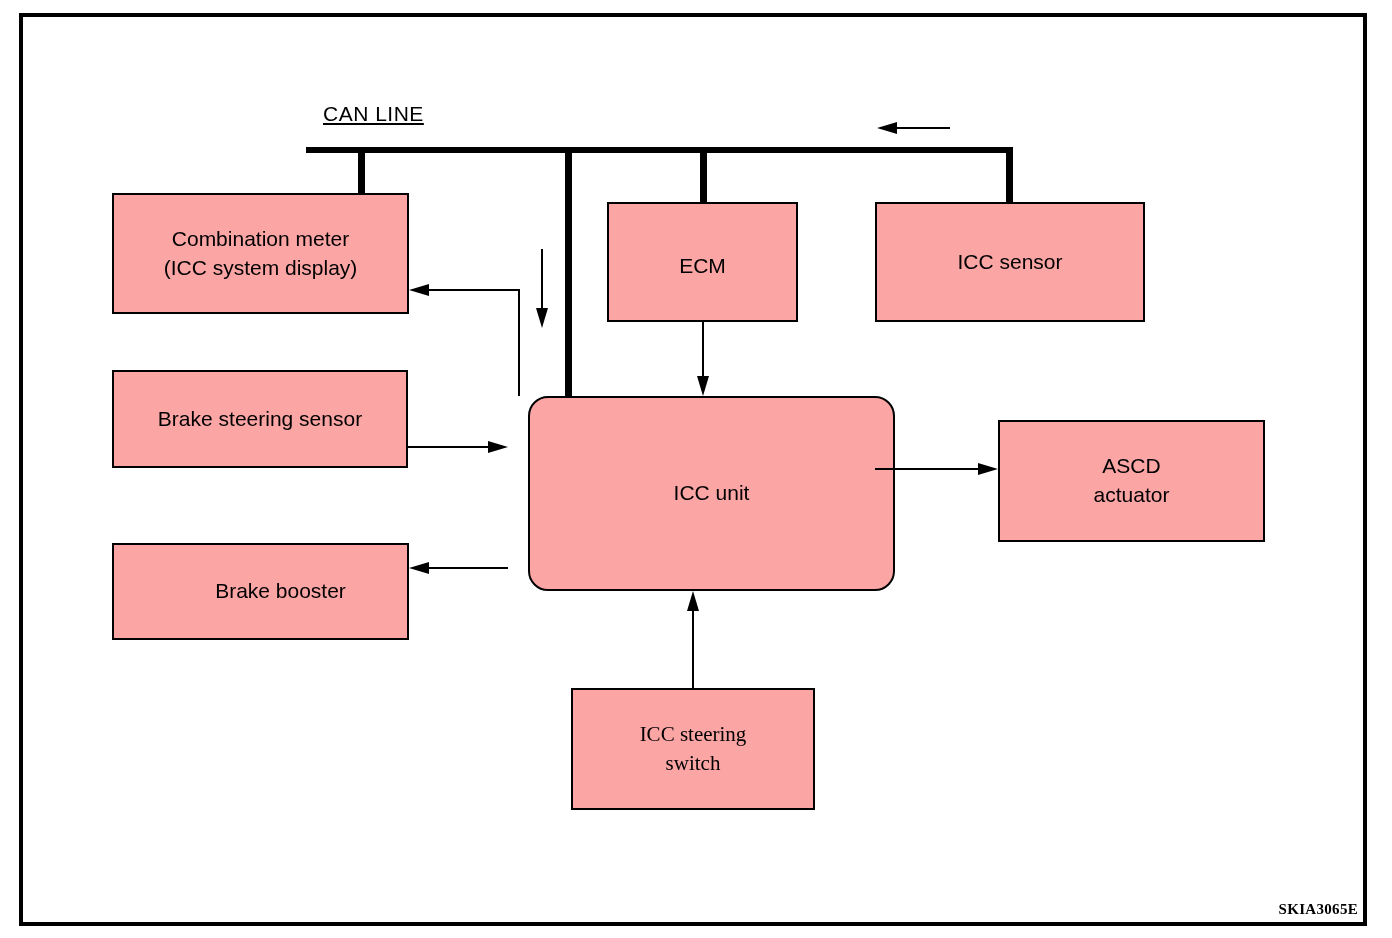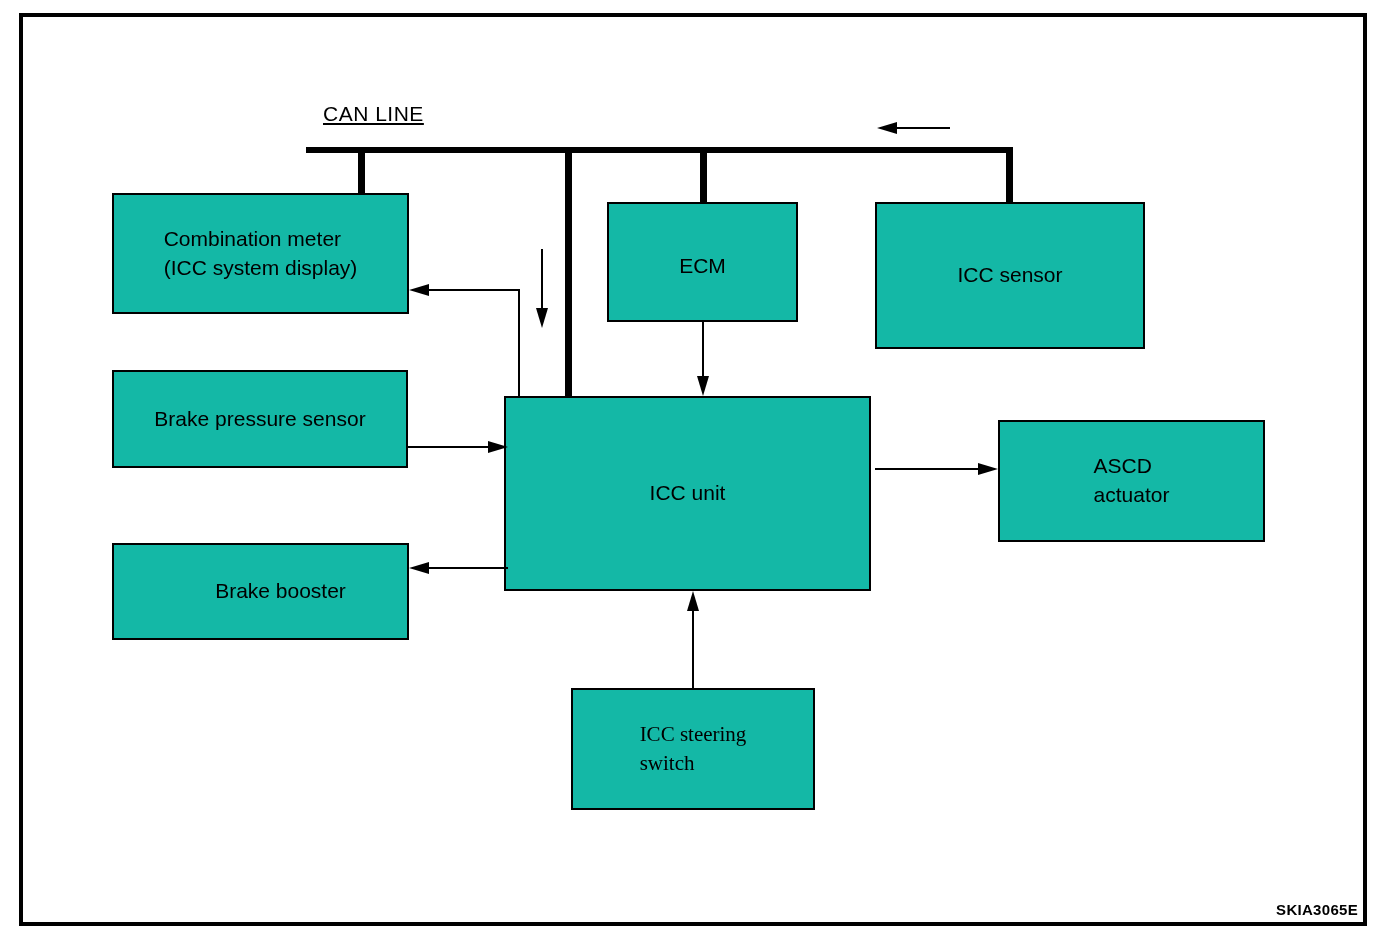--- a/index.html
+++ b/index.html
@@ -19,26 +19,26 @@
   .frame {
     position: absolute;
     left: 19px; top: 13px;
     width: 1348px; height: 913px;
     border: 4px solid #000;
     box-sizing: border-box;
   }
   .box {
     position: absolute;
     border: 2px solid #000;
-    background: #14b8a6;
+    background: #fca5a5;
     box-sizing: border-box;
     display: flex;
     align-items: center;
     justify-content: center;
-    text-align: left;
+    text-align: center;
     font-size: 21px;
     line-height: 1.38;
   }
   .box.top-align { align-items: flex-start; padding-top: 48px; }
   .box-label { white-space: pre-line; }
   .hline, .vline { position: absolute; background: #000; }
   .arrow { position: absolute; width: 0; height: 0; }
   .arrow-left  { border-top: 6px solid transparent; border-bottom: 6px solid transparent; border-right: 20px solid #000; }
   .arrow-right { border-top: 6px solid transparent; border-bottom: 6px solid transparent; border-left: 20px solid #000; }
   .arrow-up    { border-left: 6px solid transparent; border-right: 6px solid transparent; border-bottom: 20px solid #000; }
@@ -51,20 +51,21 @@
     text-decoration: underline;
   }
   .watermark {
     position: absolute;
     left: 1266px; top: 901px;
     width: 92px;
     text-align: right;
     font-size: 15px;
     font-weight: bold;
     letter-spacing: 0.3px;
+    font-family: Liberation Serif, serif;
   }
 </style>
 </head>
 <body>
 
 <div id="stage">
 
   <div class="frame"></div>
 
   <div class="can-label">CAN LINE</div>
@@ -80,36 +81,36 @@
 
   <div class="vline" style="left:541px; top:249px; width:2px; height:62px;"></div>
   <div class="arrow arrow-down" style="left:536px; top:308px;"></div>
 
   <div class="box" style="left:112px; top:193px; width:297px; height:121px;">
     <span class="box-label">Combination meter
 (ICC system display)</span>
   </div>
 
   <div class="box" style="left:112px; top:370px; width:296px; height:98px;">
-    <span class="box-label">Brake pressure sensor</span>
+    <span class="box-label">Brake steering sensor</span>
   </div>
 
   <div class="box" style="left:112px; top:543px; width:297px; height:97px;padding-left:40px;">
     <span class="box-label">Brake booster</span>
   </div>
 
   <div class="box top-align" style="left:607px; top:202px; width:191px; height:120px;">
     <span class="box-label">ECM</span>
   </div>
 
-  <div class="box" style="left:875px; top:202px; width:270px; height:147px;">
+  <div class="box" style="left:875px; top:202px; width:270px; height:120px;">
     <span class="box-label">ICC sensor</span>
   </div>
 
-  <div class="box" style="left:504px; top:396px; width:367px; height:195px;">
+  <div class="box" style="left:528px; top:396px; width:367px; height:195px;border-radius:20px;">
     <span class="box-label">ICC unit</span>
   </div>
 
   <div class="box" style="left:998px; top:420px; width:267px; height:122px;">
     <span class="box-label">ASCD
 actuator</span>
   </div>
 
   <div class="box" style="left:571px; top:688px; width:244px; height:122px;font-family:Liberation Serif, serif;">
     <span class="box-label">ICC steering

